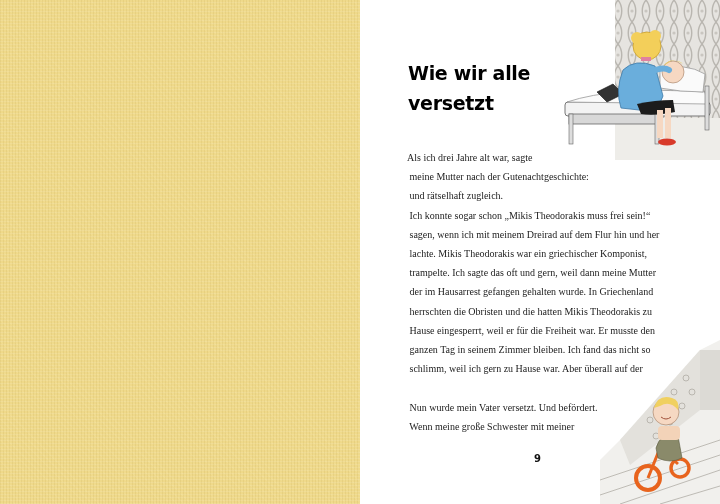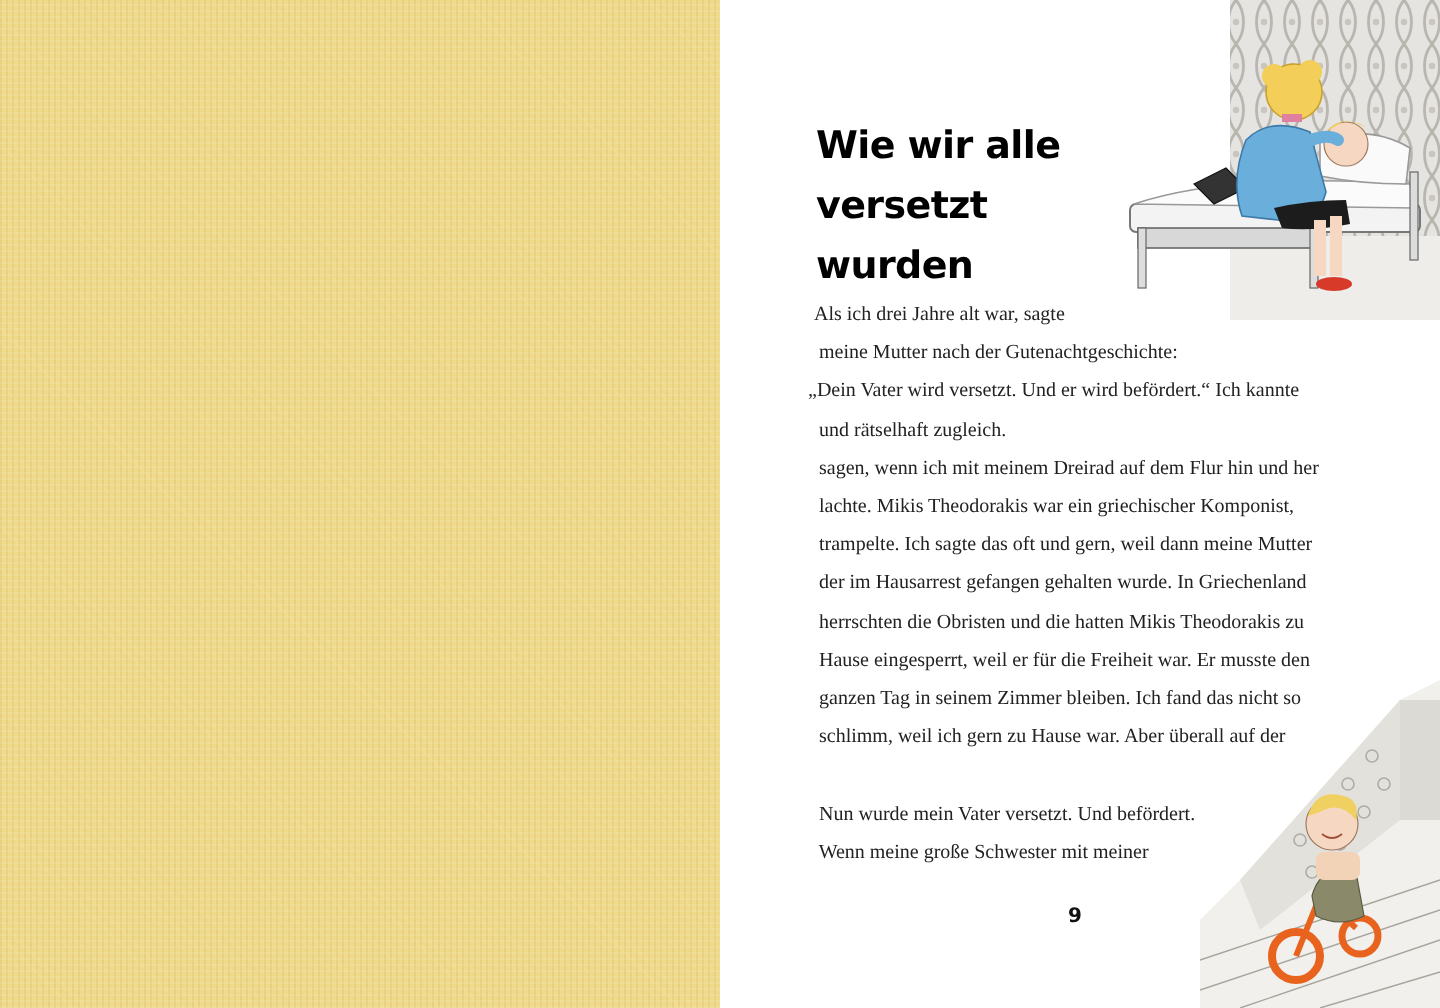--- a/index.html
+++ b/index.html
@@ -74,28 +74,27 @@
       <circle cx="100" cy="36" r="6" fill="#f3cf5a"></circle>
       <rect x="86" y="57" width="10" height="4" fill="#e080a0"></rect>
 
       <rect x="110" y="108" width="6" height="30" fill="#f6d8c2"></rect>
       <rect x="102" y="110" width="6" height="28" fill="#f6d8c2"></rect>
       <ellipse cx="112" cy="142" rx="9" ry="3.5" fill="#d83a2a"></ellipse>
     </svg>
 
     <div class="title">
       <div>Wie wir alle versetzt</div>
-      <div>wurden</div>
     </div>
 
     <div class="body-text">
       <p>Als ich drei Jahre alt war, sagte</p>
       <p style="white-space:pre"> meine Mutter nach der Gutenachtgeschichte:</p>
-      <p style="margin-left:-3px">„Dein Vater wird versetzt. Und er wird befördert.“ Ich kannte</p>
       <p style="white-space:pre"> und rätselhaft zugleich.</p>
+      <p style="white-space:pre"> Ich konnte sogar schon „Mikis Theodorakis muss frei sein!“</p>
       <p style="white-space:pre"> sagen, wenn ich mit meinem Dreirad auf dem Flur hin und her</p>
       <p style="white-space:pre"> lachte. Mikis Theodorakis war ein griechischer Komponist,</p>
       <p style="white-space:pre"> trampelte. Ich sagte das oft und gern, weil dann meine Mutter</p>
       <p style="white-space:pre"> der im Hausarrest gefangen gehalten wurde. In Griechenland</p>
       <p style="white-space:pre"> herrschten die Obristen und die hatten Mikis Theodorakis zu</p>
       <p style="white-space:pre"> Hause eingesperrt, weil er für die Freiheit war. Er musste den</p>
       <p style="white-space:pre"> ganzen Tag in seinem Zimmer bleiben. Ich fand das nicht so</p>
       <p style="white-space:pre"> schlimm, weil ich gern zu Hause war. Aber überall auf der</p>
       <div class="gap"></div>
       <p style="white-space:pre"> Nun wurde mein Vater versetzt. Und befördert.</p>

